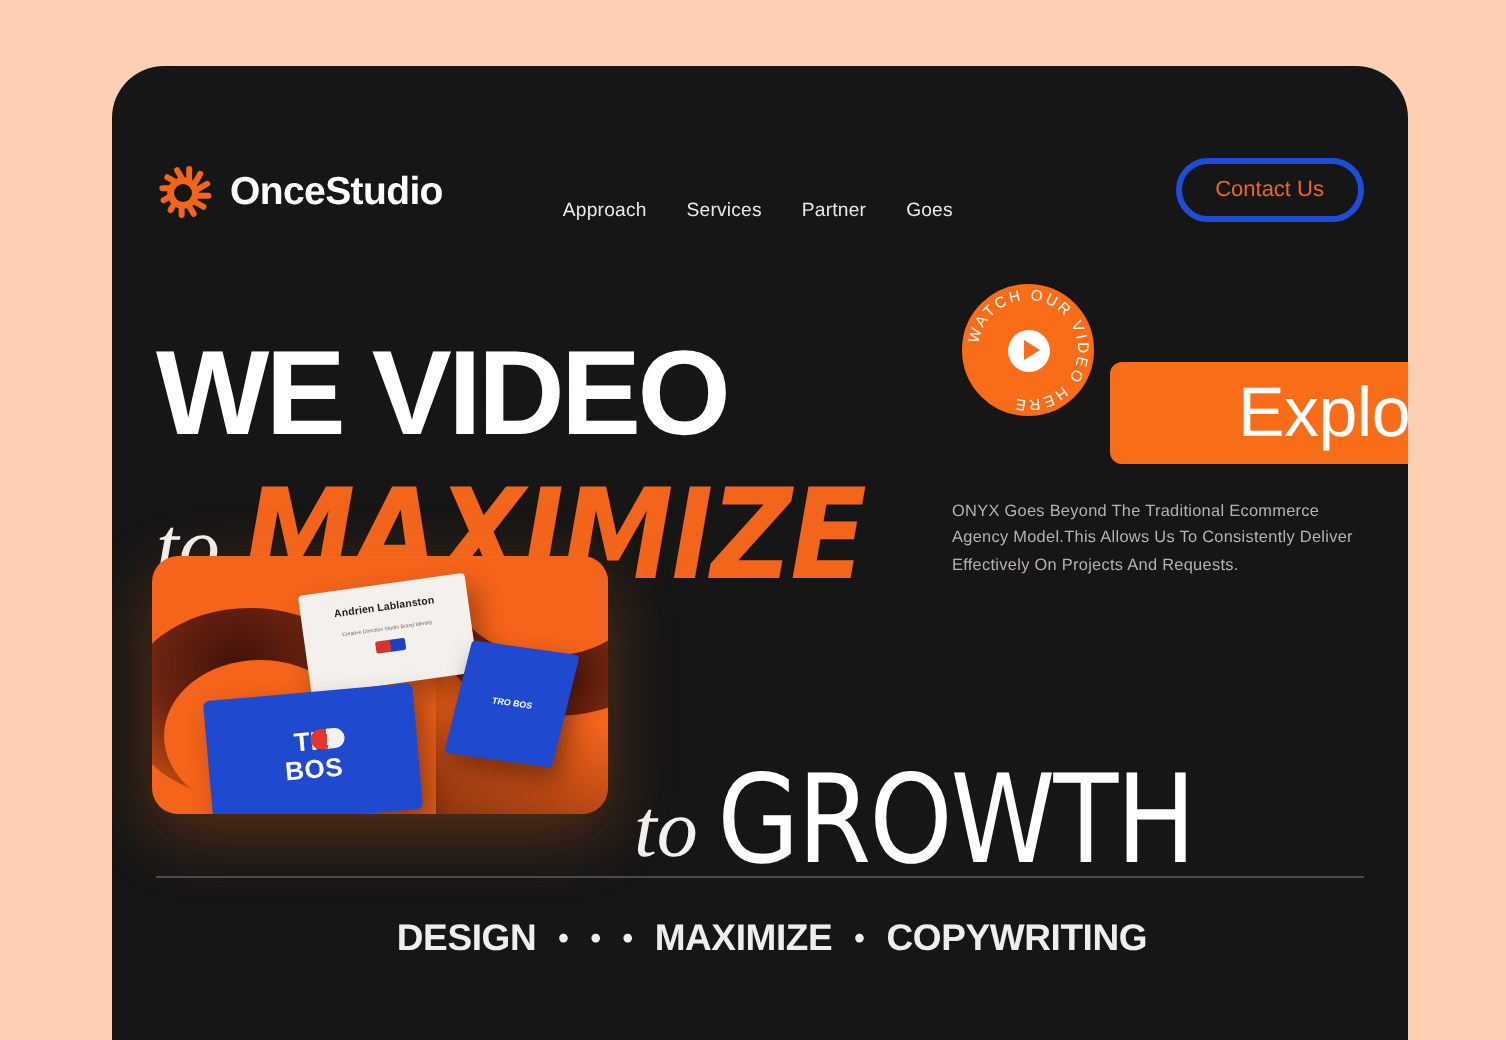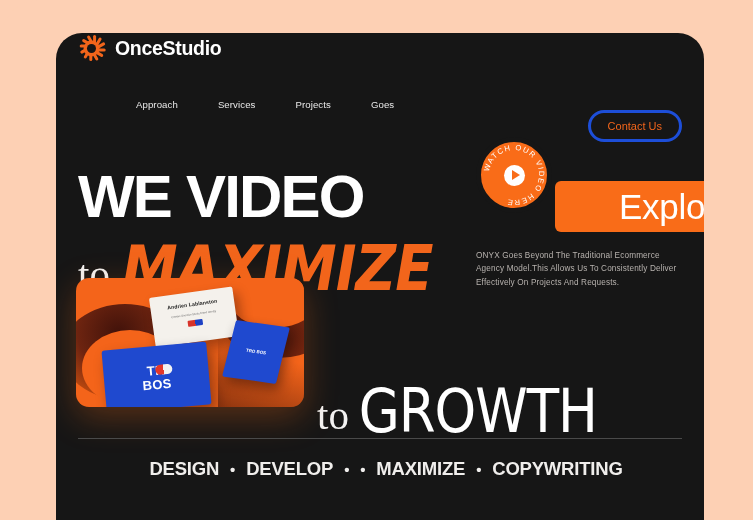--- a/index.html
+++ b/index.html
@@ -32,23 +32,22 @@
     width: 648px; height: 487px;
     background: #161616;
     border-radius: 26px 26px 0 0;
     overflow: hidden;
   }
 
   
   .nav {
     position: absolute; top: 0; left: 0; right: 0;
     height: 78px;
-    display: flex; align-items: flex-start;
+    display: flex; align-items: flex-end;
     padding: 0 22px 0 20px;
-    flex-direction: column;
   }
   .brand { display: flex; align-items: center; gap: 9px; }
   .logo-mark { width: 30px; height: 30px; position: relative; flex: none; }
   .logo-mark .ray {
     position: absolute; left: 50%; top: 50%;
     width: 3.4px; height: 13px;
     background: #f2651b; border-radius: 2px;
     transform-origin: 50% 0;
   }
   .logo-mark .hub {
@@ -56,21 +55,21 @@
     width: 9px; height: 9px; margin: -4.5px 0 0 -4.5px;
     border-radius: 50%;
     box-shadow: 0 0 0 3.4px #f2651b;
     background: #161616;
   }
   .brand-name {
     color: #ffffff; font-size: 19.5px; font-weight: 700;
     letter-spacing: -0.3px;
   }
   .nav-links {
-    display: flex; align-items: center; gap: 40px;
+    display: flex; align-items: center; gap: 20px;
     margin-left: 60px;
     margin-top: 36px;
   }
   .nav-link {
     color: #e9e9e9; font-size: 9.6px; font-weight: 400;
     letter-spacing: 0.1px; text-decoration: none; cursor: pointer;
   }
   .contact-btn {
     margin-left: auto;
     border: 3px solid #1d4ed8;
@@ -91,21 +90,21 @@
     letter-spacing: -1.8px; line-height: 1;
     white-space: nowrap;
   }
   .line-max {
     position: absolute; left: 22px; top: 208px;
     display: flex; align-items: baseline; gap: 12px;
     white-space: nowrap;
   }
   .word-to {
     font-family: "Liberation Serif", serif;
-    color: #f2f2f2;
+    font-style: italic; color: #f2f2f2;
     font-size: 41px; line-height: 1;
   }
   .word-max {
     font-family: "DejaVu Sans", sans-serif;
     color: #f2651b;
     font-size: 56px; font-weight: 700;
     font-style: italic;
     letter-spacing: -1px; line-height: 1;
     transform: scaleY(1.12);
   }
@@ -314,21 +313,21 @@
         <i class="ray" style="transform:rotate(300deg) translate(-50%,0)"></i>
         <i class="ray" style="transform:rotate(330deg) translate(-50%,0)"></i>
         <i class="hub"></i>
       </span>
       <span class="brand-name">OnceStudio</span>
     </div>
 
     <div class="nav-links">
       <a class="nav-link">Approach</a>
       <a class="nav-link">Services</a>
-      <a class="nav-link">Projects</a>
+      <a class="nav-link">Partner</a>
       <a class="nav-link">Goes</a>
     </div>
 
     <button class="contact-btn">Contact Us</button>
   </div>
 
   <div class="line-we">WE VIDEO</div>
 
   <div class="line-max">
     <span class="word-to">to</span>
@@ -383,21 +382,20 @@
         <i class="bar"></i>
       </div>
     </div>
   </div>
 
   <div class="divider"></div>
 
   <div class="services">
     <span>DESIGN</span>
     <span class="dot">•</span>
-    <span>DEVELOP</span>
     <span class="dot">•</span>
     <span class="dot">•</span>
     <span>MAXIMIZE</span>
     <span class="dot">•</span>
     <span>COPYWRITING</span>
   </div>
 
 </div>
 
 </body></html>

